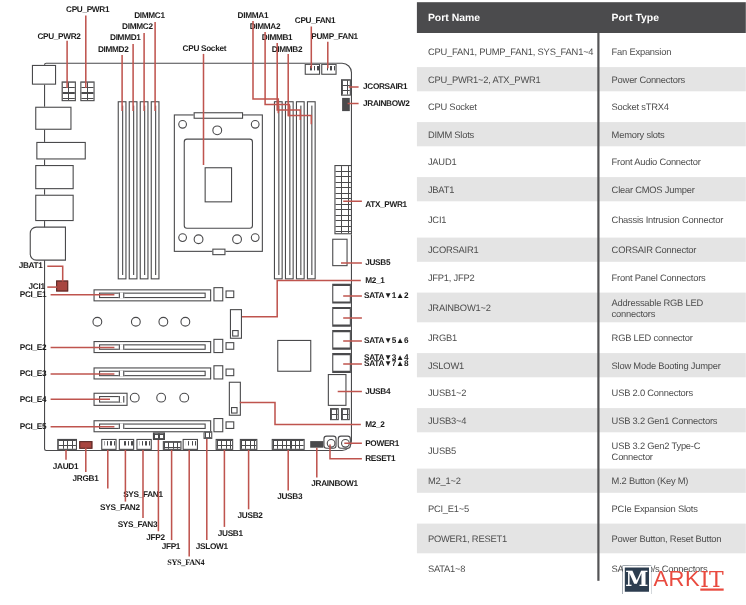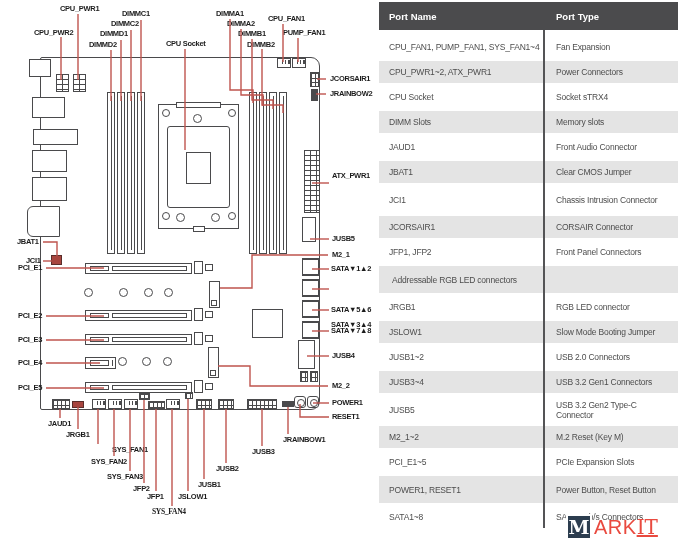--- a/index.html
+++ b/index.html
@@ -213,21 +213,21 @@
   <div class="lbl" style="left:89px;top:41px;">DIMMD2</div>
   <div class="lbl" style="left:166px;top:40px;">CPU Socket</div>
   <div class="lbl" style="left:216px;top:10px;">DIMMA1</div>
   <div class="lbl" style="left:227px;top:20px;">DIMMA2</div>
   <div class="lbl" style="left:238px;top:30px;">DIMMB1</div>
   <div class="lbl" style="left:247px;top:41px;">DIMMB2</div>
   <div class="lbl" style="left:268px;top:15px;">CPU_FAN1</div>
   <div class="lbl" style="left:283px;top:29px;">PUMP_FAN1</div>
   <div class="lbl" style="left:330px;top:75px;">JCORSAIR1</div>
   <div class="lbl" style="left:330px;top:90px;">JRAINBOW2</div>
-  <div class="lbl" style="left:332px;top:172px;">ATX_PWR1</div>
+  <div class="lbl" style="left:332px;top:182px;">ATX_PWR1</div>
   <div class="lbl" style="left:332px;top:235px;">JUSB5</div>
   <div class="lbl" style="left:332px;top:251px;">M2_1</div>
   <div class="lbl" style="left:331px;top:265px;">SATA▼1▲2</div>
   <div class="lbl" style="left:331px;top:293px;margin-top:28px;">SATA▼3▲4</div>
   <div class="lbl" style="left:331px;top:306px;">SATA▼5▲6</div>
   <div class="lbl" style="left:331px;top:327px;">SATA▼7▲8</div>
   <div class="lbl" style="left:332px;top:352px;">JUSB4</div>
   <div class="lbl" style="left:332px;top:382px;">M2_2</div>
   <div class="lbl" style="left:332px;top:399px;">POWER1</div>
   <div class="lbl" style="left:332px;top:413px;">RESET1</div>
@@ -291,20 +291,21 @@
       </div>
       <div class="trow">
         <div class="c1">JCORSAIR1</div>
         <div class="c2">CORSAIR Connector</div>
       </div>
       <div class="trow">
         <div class="c1">JFP1, JFP2</div>
         <div class="c2">Front Panel Connectors</div>
       </div>
       <div class="trow tall">
+        <div class="c1">JRAINBOW1~2</div>
         <div class="c2">Addressable RGB LED connectors</div>
       </div>
       <div class="trow">
         <div class="c1">JRGB1</div>
         <div class="c2">RGB LED connector</div>
       </div>
       <div class="trow">
         <div class="c1">JSLOW1</div>
         <div class="c2">Slow Mode Booting Jumper</div>
       </div>
@@ -315,21 +316,21 @@
       <div class="trow">
         <div class="c1">JUSB3~4</div>
         <div class="c2">USB 3.2 Gen1 Connectors</div>
       </div>
       <div class="trow tall">
         <div class="c1">JUSB5</div>
         <div class="c2">USB 3.2 Gen2 Type-C Connector</div>
       </div>
       <div class="trow">
         <div class="c1">M2_1~2</div>
-        <div class="c2">M.2 Reset (Key M)</div>
+        <div class="c2">M.2 Button (Key M)</div>
       </div>
       <div class="trow">
         <div class="c1">PCI_E1~5</div>
         <div class="c2">PCIe Expansion Slots</div>
       </div>
       <div class="trow tall">
         <div class="c1">POWER1, RESET1</div>
         <div class="c2">Power Button, Reset Button</div>
       </div>
       <div class="trow">

